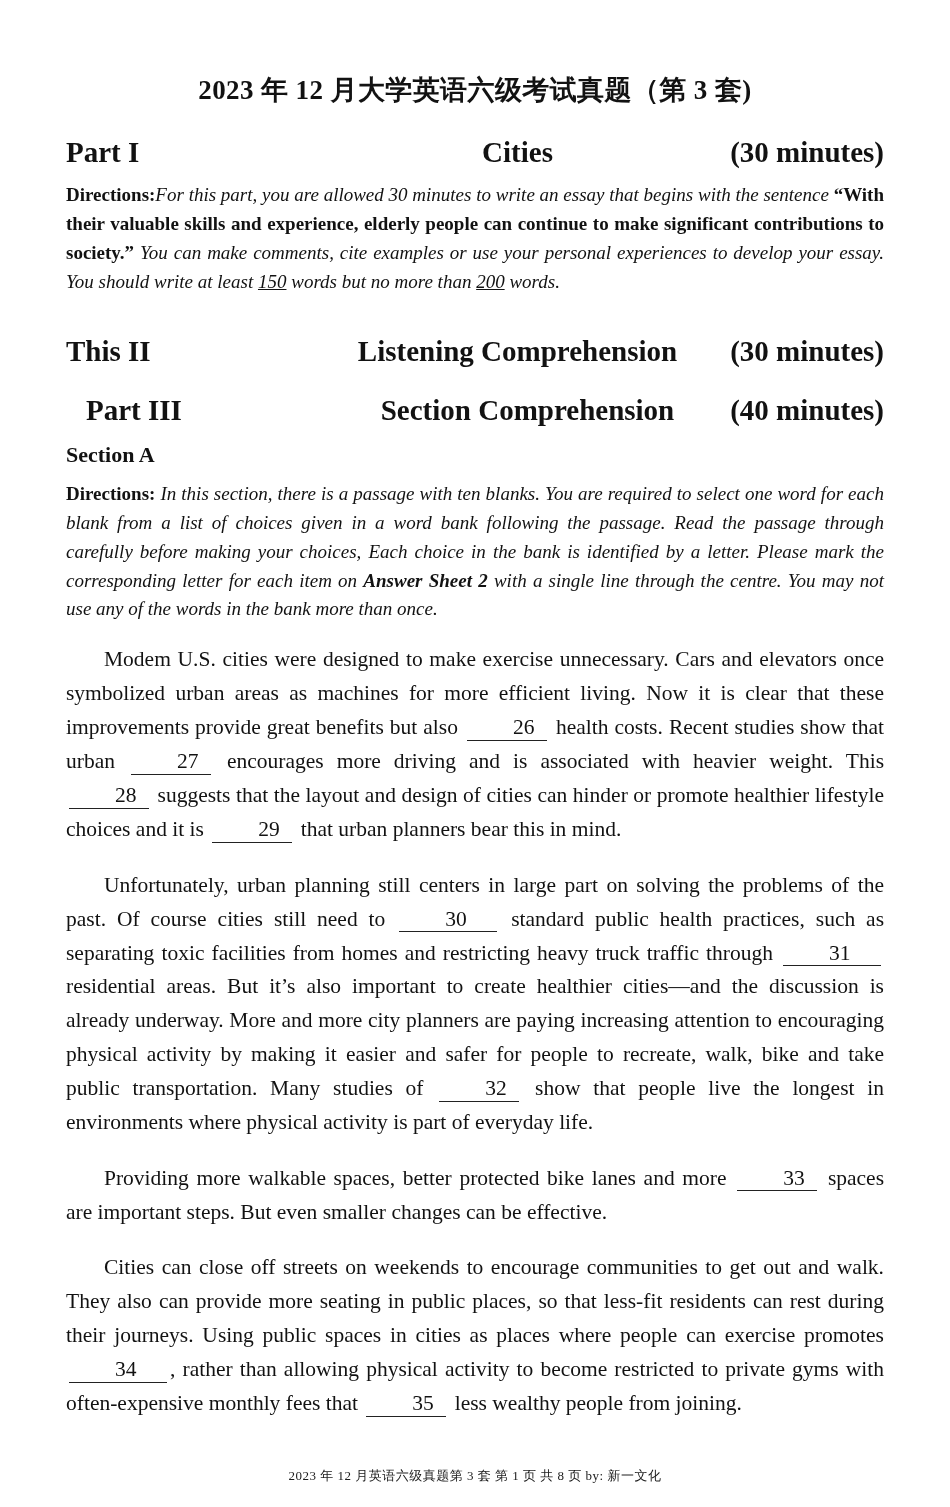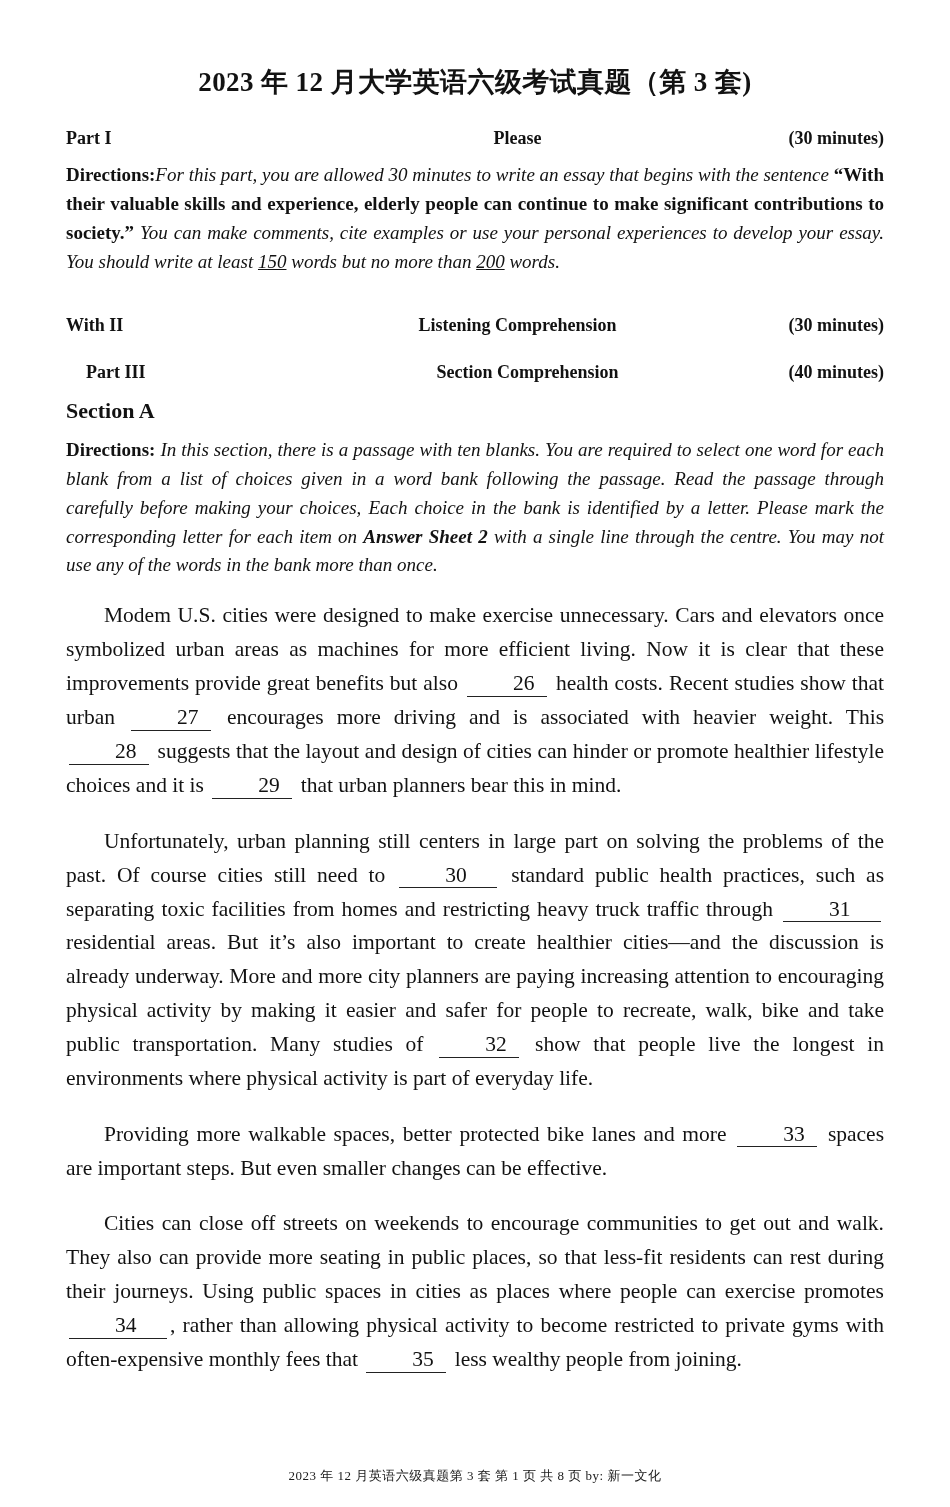--- a/index.html
+++ b/index.html
@@ -15,40 +15,40 @@
     font-family: "Liberation Serif", "DejaVu Serif", serif;
     color: #121212;
     overflow: hidden;
   }
   .page {
     position: absolute;
     left: 0; top: 0;
     width: 950px;
     height: 1507px;
     box-sizing: border-box;
-    padding: 0 66px;
+    padding: 8px 66px;
   }
 
   
   .doc-title {
     text-align: center;
     font-size: 27px;
     font-weight: bold;
     letter-spacing: 0.4px;
     margin: 0;
     padding-top: 66px;
     line-height: 1.2;
   }
 
   
   .part-header {
     display: flex;
     align-items: baseline;
     font-weight: bold;
-    font-size: 18px;
+    font-size: 29px;
     margin-top: 30px;
   }
   .part-header .ph-left   { flex: 0 0 255px; text-align: left; }
   .part-header .ph-center { flex: 1 1 auto; text-align: center; }
   .part-header .ph-right  { flex: 0 0 170px; text-align: right; }
 
   .section-label {
     font-weight: bold;
     font-size: 22px;
     margin-top: 15px;
@@ -124,28 +124,28 @@
 </style>
 </head>
 <body>
 
 <div class="page">
 
   <h1 class="doc-title">2023 年 12 月大学英语六级考试真题（第 3 套)</h1>
 
   <div class="part-header">
     <span class="ph-left">Part I</span>
-    <span class="ph-center">Please</span>
+    <span class="ph-center">Cities</span>
     <span class="ph-right">(30 minutes)</span>
   </div>
 
   <p class="directions"><span class="dir-label">Directions:</span><span>For this part, you are allowed 30 minutes to write an essay that begins with the sentence </span><span class="quote-bold">“</span><span class="quote-bold">With their valuable skills and experience, elderly people can continue to make significant contributions to society.</span><span class="quote-bold">”</span><span> You can make comments, cite examples or use your personal experiences to develop your essay. You should write at least </span><span class="u">150</span><span> words but no more than </span><span class="u">200</span><span> words.</span></p>
 
   <div class="part-header" style="margin-top:38px;">
-    <span class="ph-left">With II</span>
+    <span class="ph-left">This II</span>
     <span class="ph-center">Listening Comprehension</span>
     <span class="ph-right">(30 minutes)</span>
   </div>
 
 
   <div class="part-header" style="margin-top:26px;margin-left:20px;">
     <span class="ph-left">Part III</span>
     <span class="ph-center">Section Comprehension</span>
     <span class="ph-right">(40 minutes)</span>
   </div>

